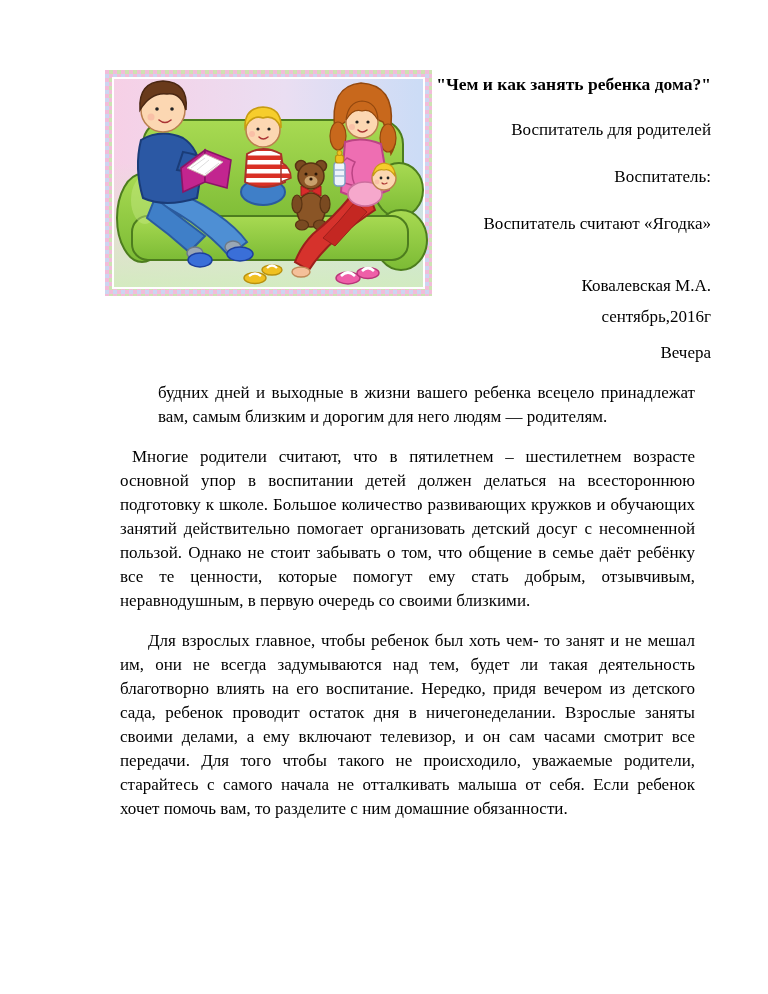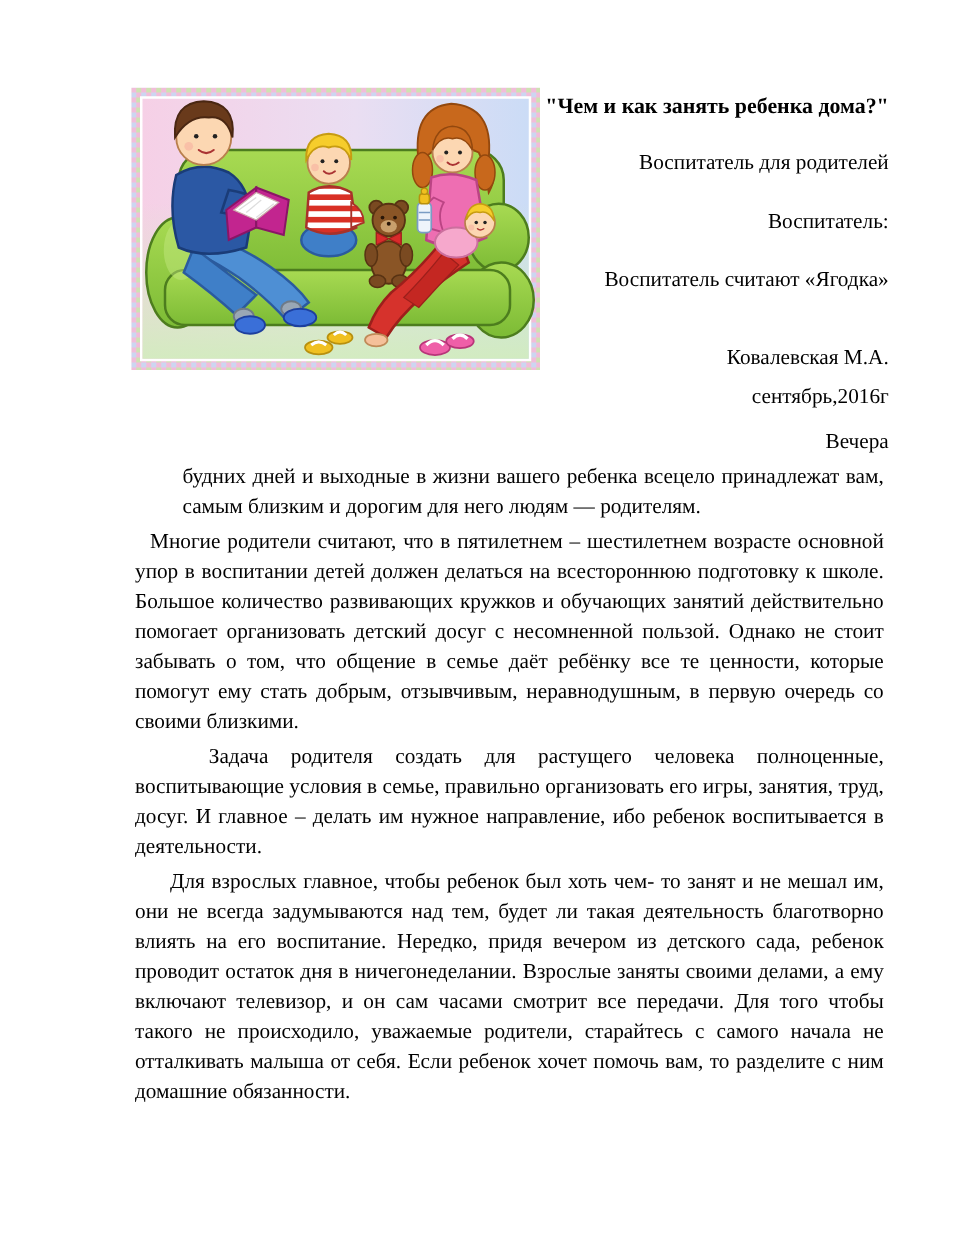--- a/index.html
+++ b/index.html
@@ -22,21 +22,21 @@
   .title{top:74px;font-weight:bold;font-size:17.5px;}
   .h-subtitle{top:120px;}
   .h-prepared{top:167px;}
   .h-role{top:214px;}
   .h-name{top:260px;margin-top:16px;}
   .h-date{top:307px;margin-left:27px;}
   .body-text{
     position:absolute;left:104px;top:341px;width:607px;
     font-size:17px;line-height:24px;text-align:justify;
   }
-  .body-text p{margin:4px;}
+  .body-text p{margin:16px;}
   .para-1{margin-left:38px;}
   .para-1-first{text-align:right;line-height:24px;}
   .para-2{text-indent:12px;}
   .para-3{text-indent:59px;}
   .para-4{text-indent:28px;}
 </style>
 </head>
 <body>
 
 <div class="page">
@@ -191,17 +191,16 @@
   <div class="header-line h-role">Воспитатель считают «Ягодка»</div>
   <div class="header-line h-name">Ковалевская М.А.</div>
   <div class="header-line h-date">сентябрь,2016г</div>
 
   <div class="body-text">
     <div class="para-1">
       <div class="para-1-first">Вечера</div>
       <p>будних дней и выходные в жизни вашего ребенка всецело принадлежат вам, самым близким и дорогим для него людям — родителям.</p>
     </div>
     <p class="para-2">Многие родители считают, что в пятилетнем – шестилетнем возрасте основной упор в воспитании детей должен делаться на всестороннюю подготовку к школе. Большое количество развивающих кружков и обучающих занятий действительно помогает организовать детский досуг с несомненной пользой. Однако не стоит забывать о том, что общение в семье даёт ребёнку все те ценности, которые помогут ему стать добрым, отзывчивым, неравнодушным, в первую очередь со своими близкими.</p>
-    <p class="para-3">Задача родителя создать для растущего человека полноценные, воспитывающие условия в семье, правильно организовать его игры, занятия, труд, досуг. И главное – делать им нужное направление, ибо ребенок воспитывается в деятельности.</p>
     <p class="para-4">Для взрослых главное, чтобы ребенок был хоть чем- то занят и не мешал им, они не всегда задумываются над тем, будет ли такая деятельность благотворно влиять на его воспитание. Нередко, придя вечером из детского сада, ребенок проводит остаток дня в ничегонеделании. Взрослые заняты своими делами, а ему включают телевизор, и он сам часами смотрит все передачи. Для того чтобы такого не происходило, уважаемые родители, старайтесь с самого начала не отталкивать малыша от себя. Если ребенок хочет помочь вам, то разделите с ним домашние обязанности.</p>
   </div>
 
 </div>
 
 </body></html>

